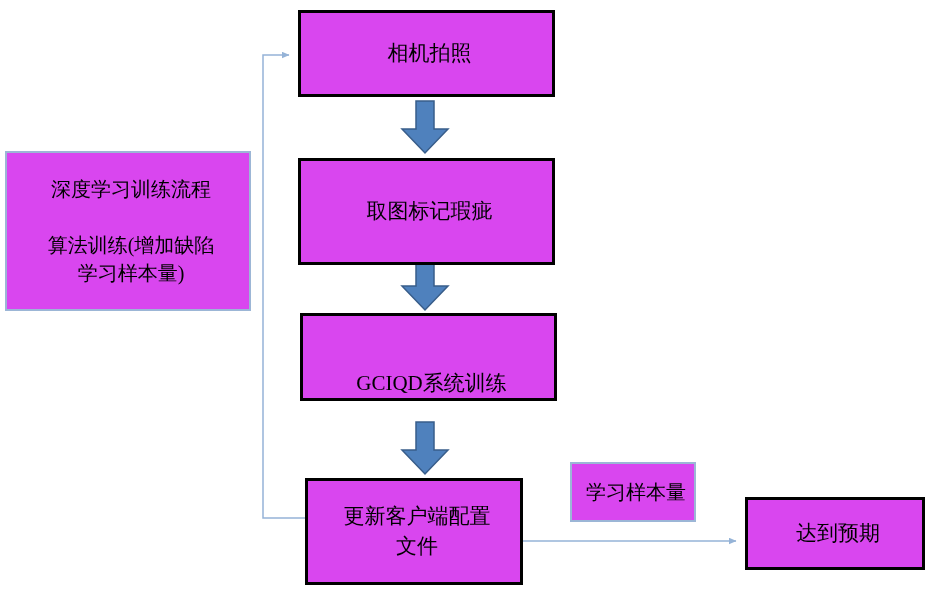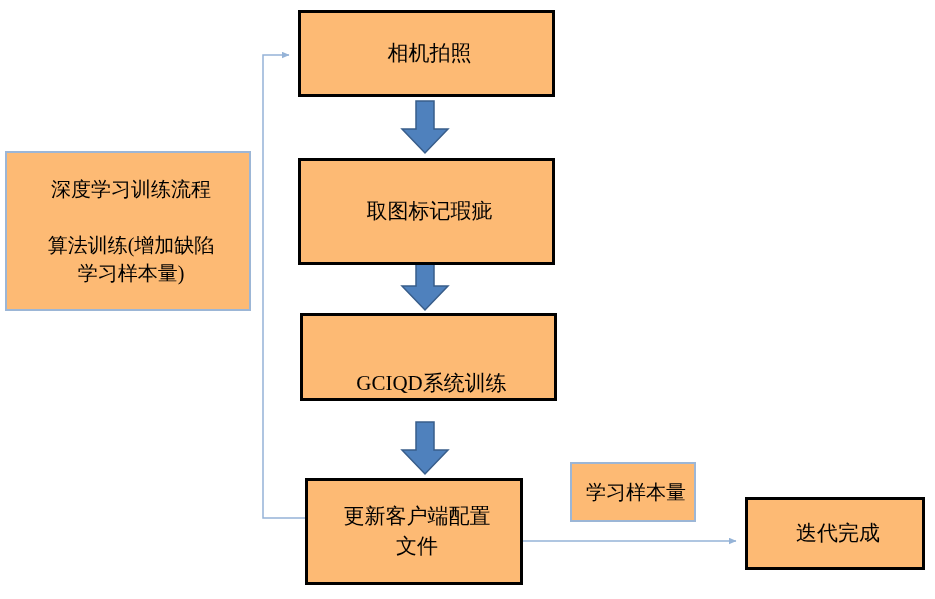--- a/index.html
+++ b/index.html
@@ -20,21 +20,21 @@
     overflow: hidden;
   }
   .box {
     position: absolute;
     display: flex;
     align-items: center;
     justify-content: center;
     text-align: center;
     white-space: pre-line;
     color: #000;
-    background: #fdba74;
+    background: #d946ef;
     font-size: 21px;
     line-height: 1.4;
     z-index: 2;
     padding-left: 6px;
   }
   .box.black { border: 3px solid var(--black-border, #000); }
   .box.light { border: 2px solid var(--light-border, #9cb6d6); font-size: 20px; }
   .connectors {
     position: absolute;
     left: 0; top: 0;
@@ -86,21 +86,21 @@
   <div class="box black" style="left:300px; top:313px; width:257px; height:88px;align-items:flex-end;">
     <span>GCIQD系统训练</span>
   </div>
 
   <div class="box black" style="left:305px; top:478px; width:218px; height:107px;">
     <span>更新客户端配置
 文件</span>
   </div>
 
   <div class="box black" style="left:745px; top:497px; width:180px; height:73px;">
-    <span>迭代完成</span>
+    <span>达到预期</span>
   </div>
 
   <div class="box light" style="left:5px; top:151px; width:246px; height:160px;">
     <span>深度学习训练流程
 
 算法训练(增加缺陷
 学习样本量)</span>
   </div>
 
   <div class="box light" style="left:570px; top:462px; width:126px; height:60px;">

